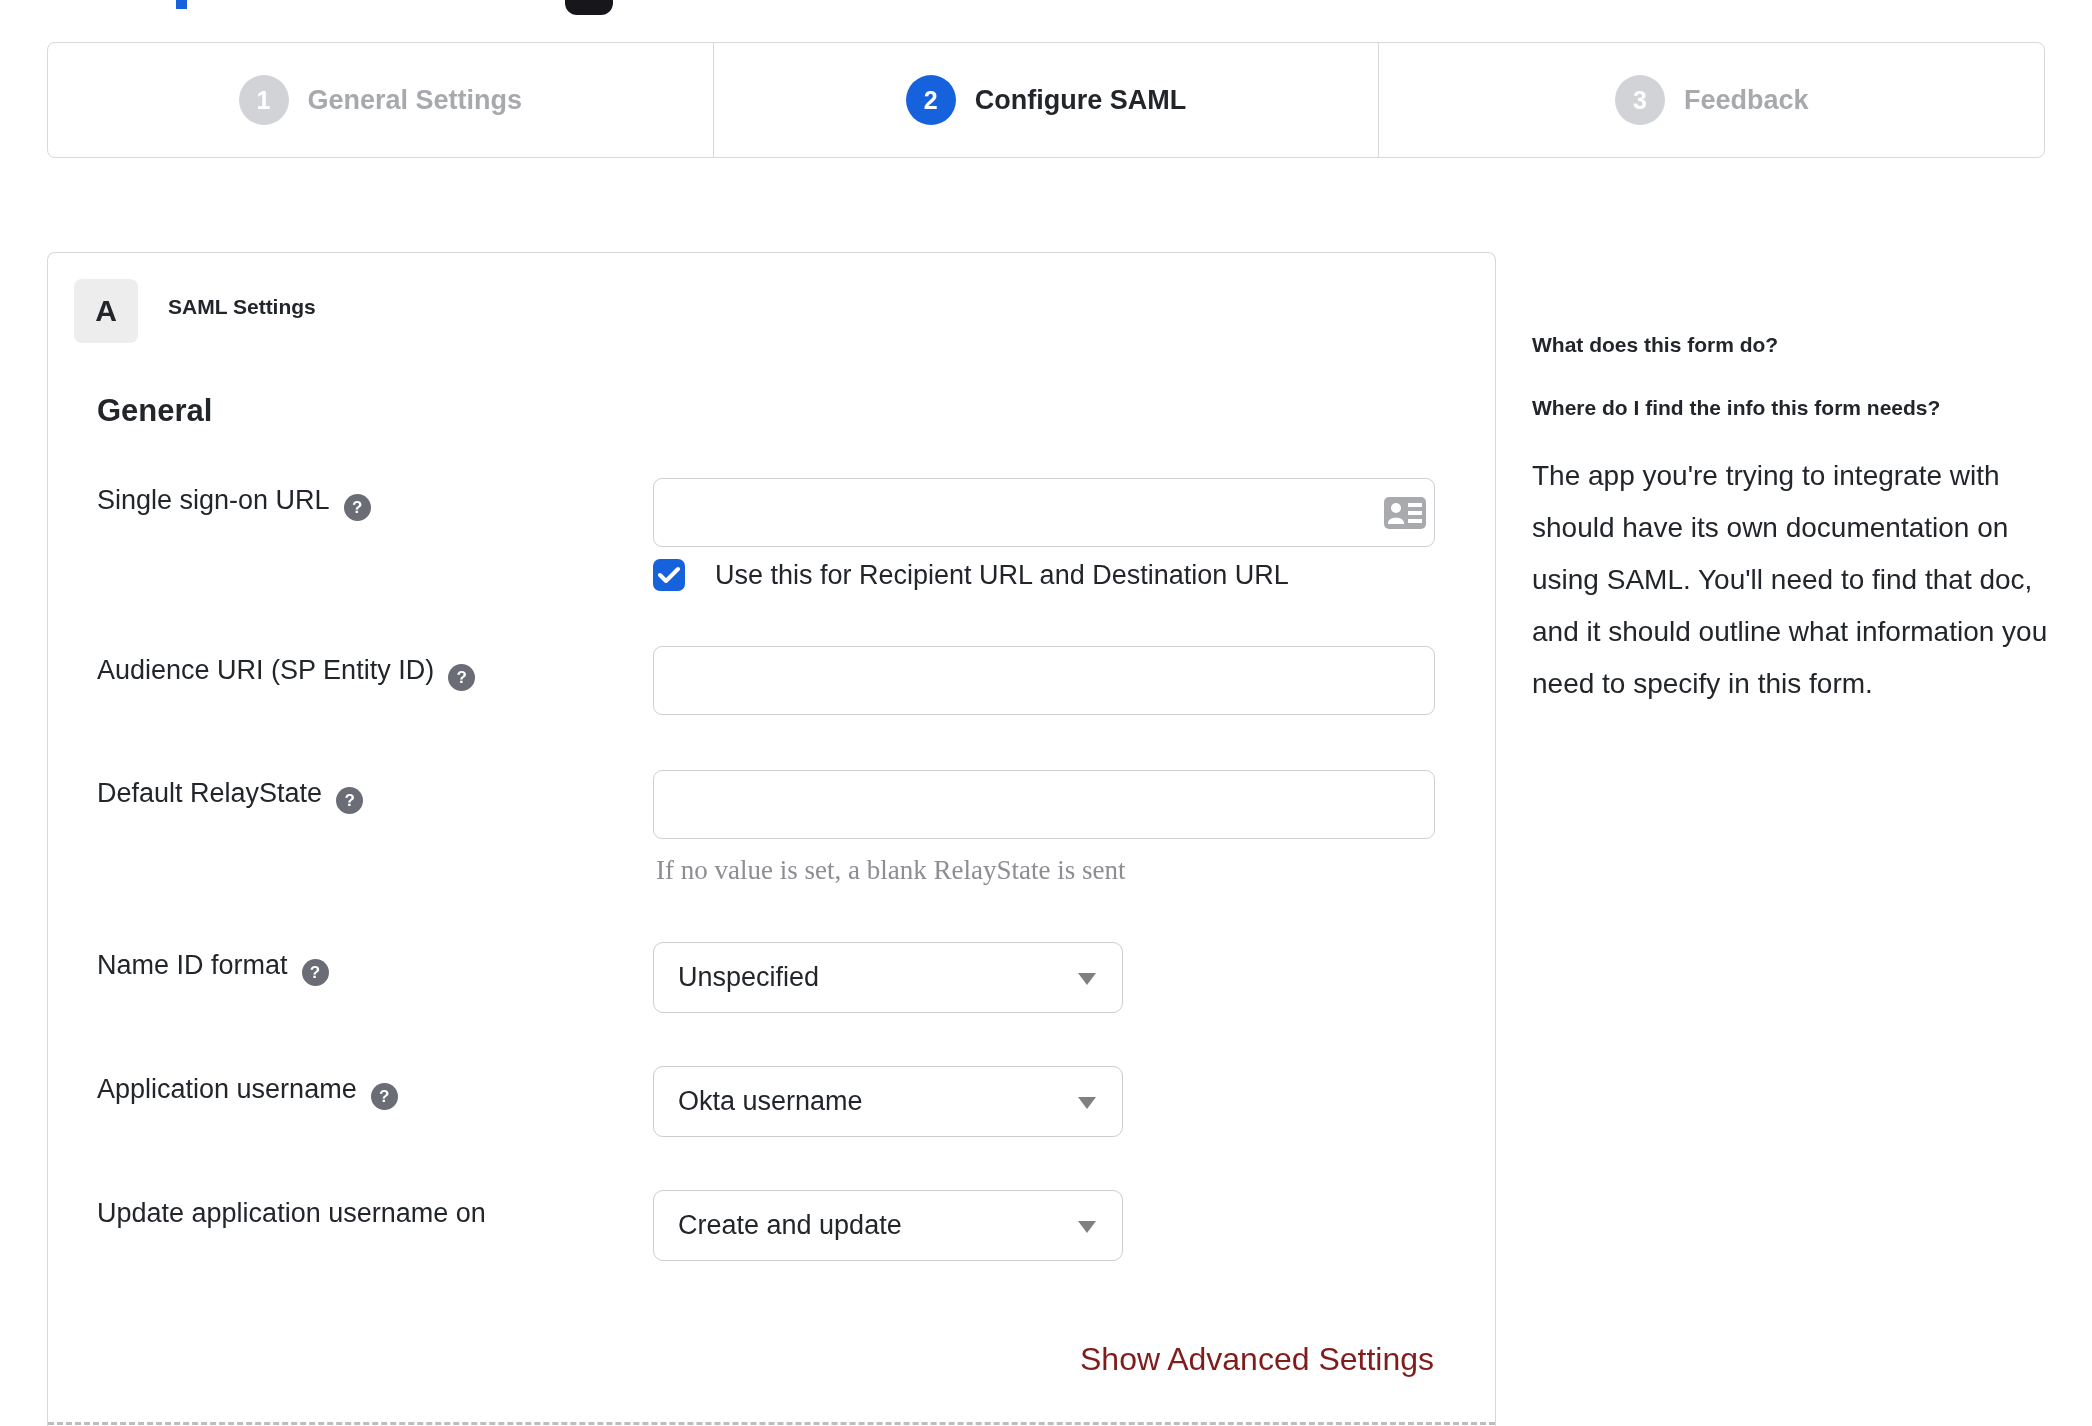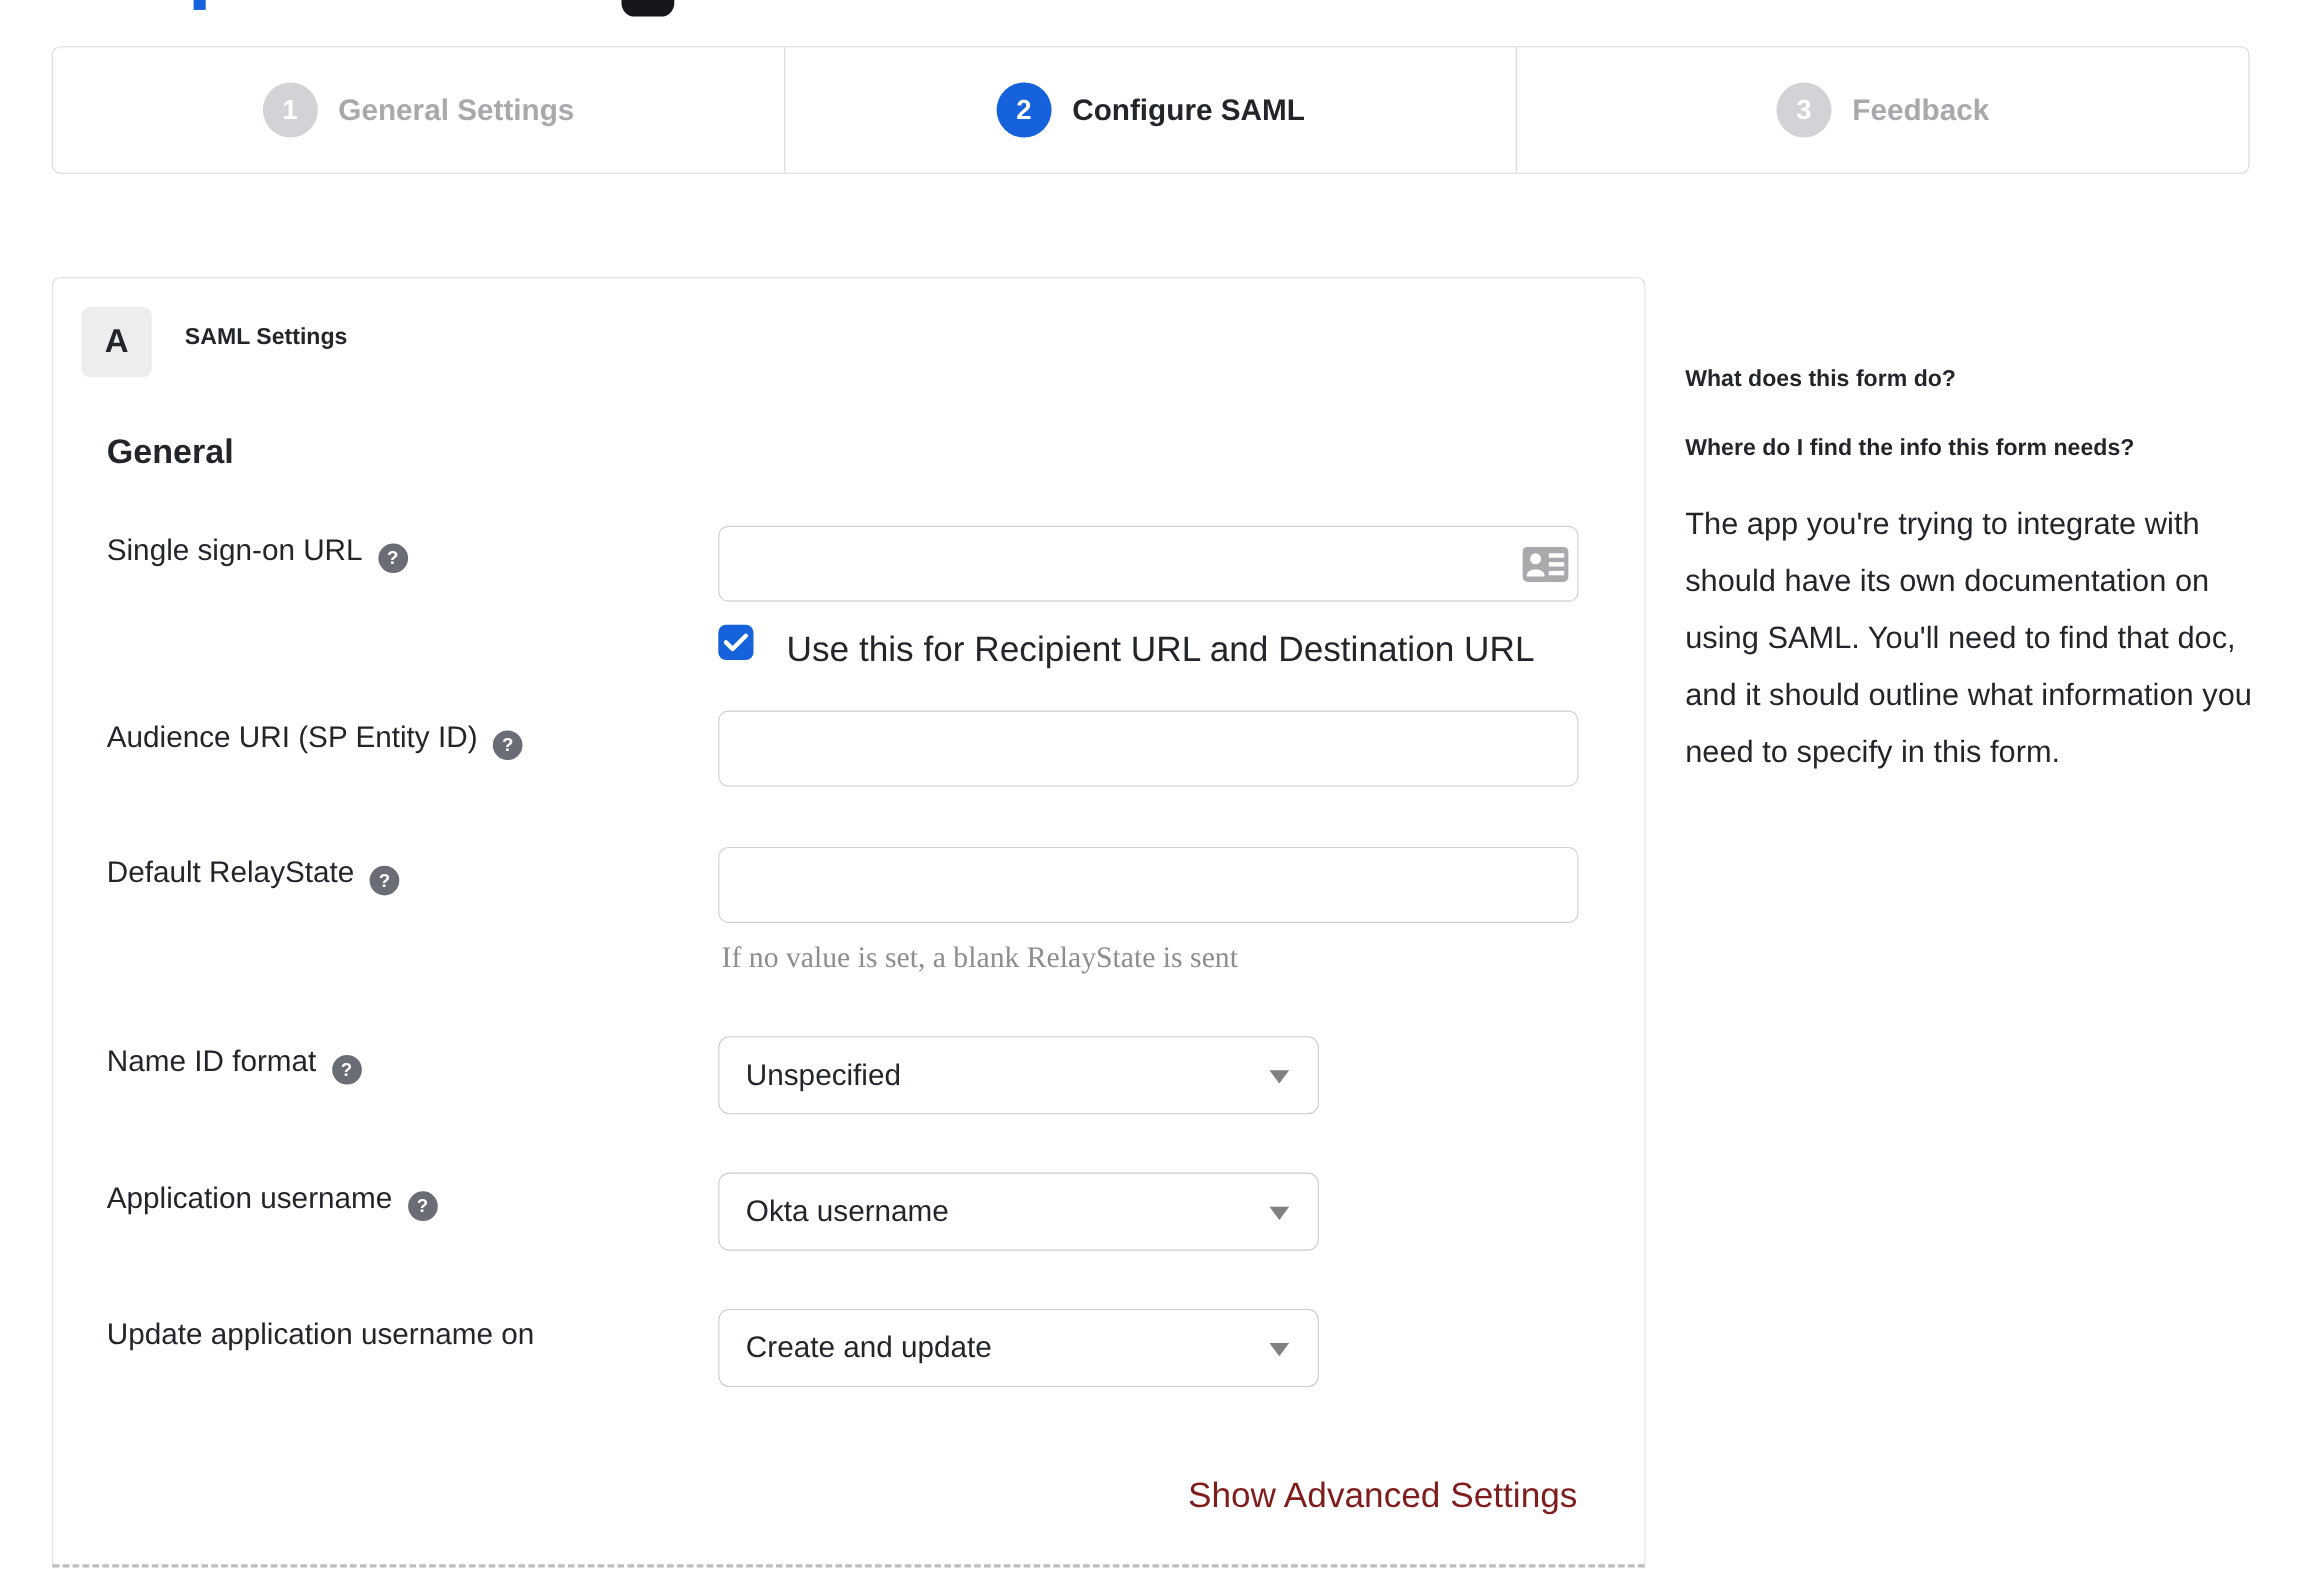--- a/index.html
+++ b/index.html
@@ -69,26 +69,26 @@
     font-family:"Liberation Sans", sans-serif; font-size:27px; color:#22262b;
     padding:0 60px 0 24px; outline:none;
   }
   .card-icon { position:absolute; pointer-events:none; }
 
   .checkbox-row { position:absolute; left:605px; top:306px; display:flex; align-items:center; gap:30px; }
   .checkbox {
     width:32px; height:32px; border-radius:7px; background:#1662dd;
     display:flex; align-items:center; justify-content:center; cursor:pointer;
   }
-  .checkbox-label { font-size:32px; color:#22262b;margin-top:13px; }
+  .checkbox-label { font-size:27px; color:#22262b; }
 
   .hint { position:absolute; left:608px; font-size:27px; color:#8d8d92;font-family:Liberation Serif, serif; }
 
   .select {
-    position:absolute; left:605px; width:546px; height:71px;
+    position:absolute; left:605px; width:470px; height:71px;
     border:1px solid #cbccd0; border-radius:10px; background:#fff;
     display:flex; align-items:center; padding:4px 24px; cursor:pointer;
   }
   .select-value { font-size:27px; color:#22262b; }
   .caret {
     position:absolute; right:26px; top:50%; margin-top:-5px;
     width:0; height:0;
     border-left:9px solid transparent; border-right:9px solid transparent;
     border-top:12px solid #7f8084;
   }

